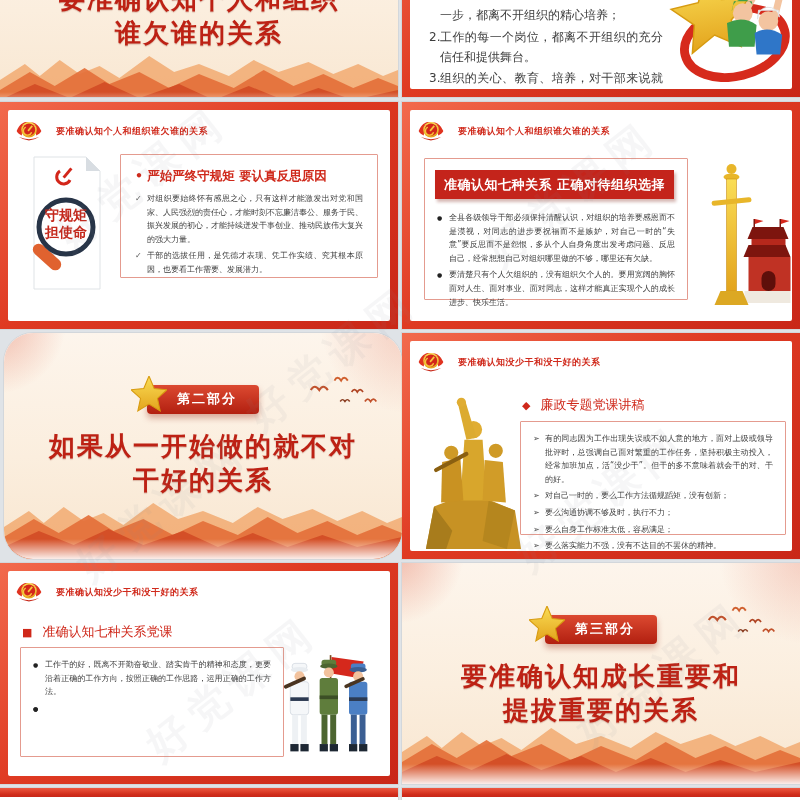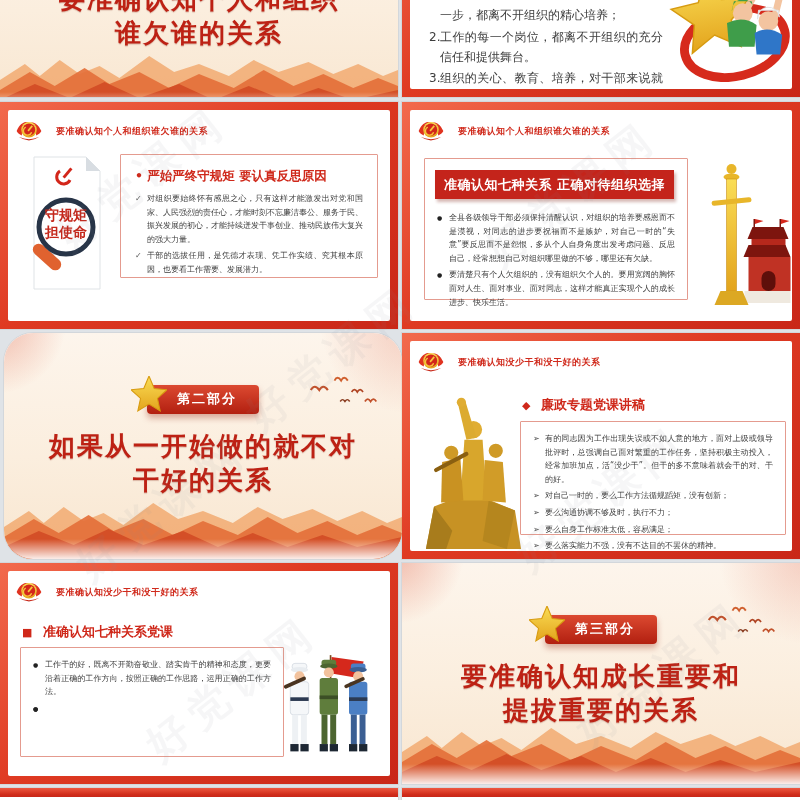--- a/index.html
+++ b/index.html
@@ -40,21 +40,21 @@
   .content-inner{position:absolute;left:8px;right:8px;top:8px;bottom:8px;background:#fff;
      border-radius:2px;overflow:hidden;}
   .hdr{position:absolute;top:8px;left:6px;display:flex;align-items:center;gap:12px;}
   .hdr-text{font-size:9px;font-weight:bold;color:#d02a1c;letter-spacing:.5px;white-space:nowrap;}
   .rbox{position:absolute;border:1px solid #e49b8f;border-radius:1px;background:#fff;}
   .li{position:relative;padding-left:12px;margin-bottom:3px;text-align:justify;
       word-break:break-all;color:#3d3d3d;}
   .li .mk{position:absolute;left:0;top:0;}
   .small-txt{font-size:8px;line-height:1.7;}
   .box-title{font-weight:bold;color:#cf281a;font-size:12.5px;white-space:nowrap;}
-  .sec-head{position:absolute;font-weight:bold;color:#cf281a;font-size:13px;white-space:nowrap;}
+  .sec-head{position:absolute;font-weight:normal;color:#cf281a;font-size:13px;white-space:nowrap;}
   .sec-head .mk{margin-right:6px;font-size:11px;}
 
   
   .doc-illus{position:absolute;left:16px;top:45px;width:84px;height:142px;}
   .doc-label{position:absolute;left:12px;top:60px;width:64px;text-align:center;
      font-family:"DejaVu Serif",serif;font-weight:bold;color:#c4261a;font-size:14px;line-height:17px;}
   
   .banner{position:absolute;left:10px;top:11px;width:230px;height:29px;background:#c4241b;
      color:#fff;font-weight:bold;font-size:13px;line-height:29px;padding-left:9px;
      letter-spacing:.5px;box-shadow:2px 3px 3px rgba(120,20,8,.3);white-space:nowrap;}

